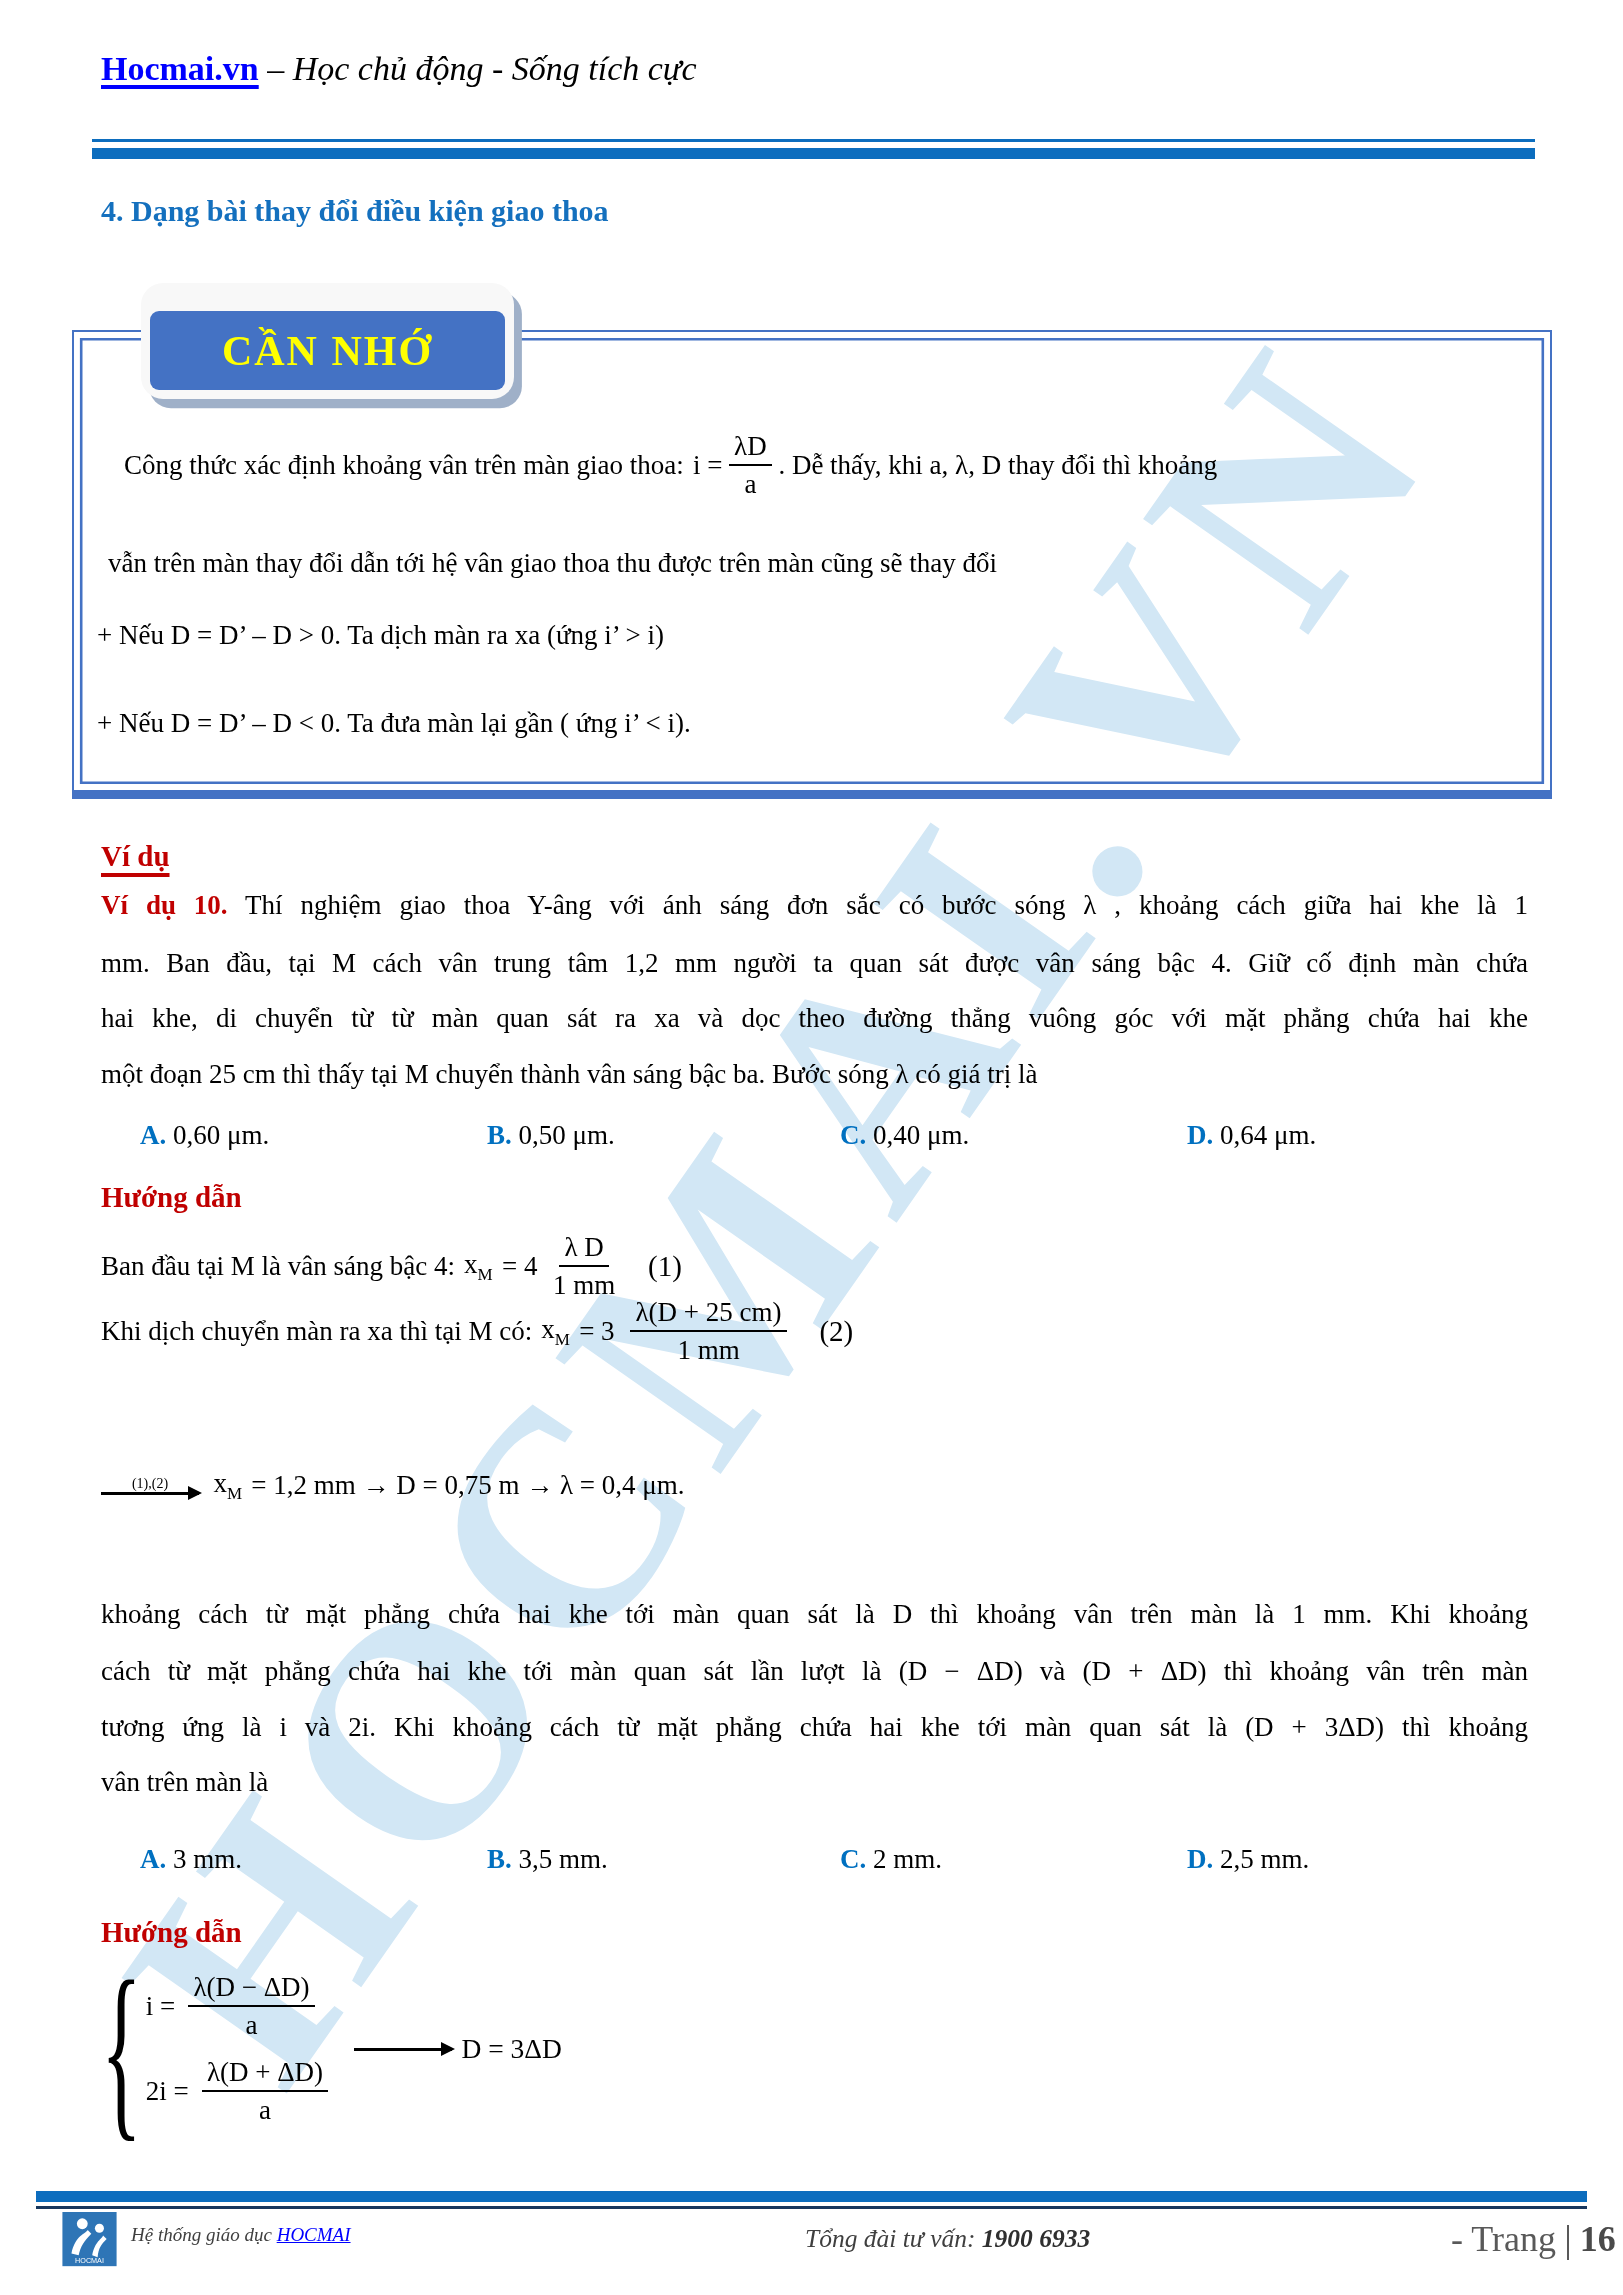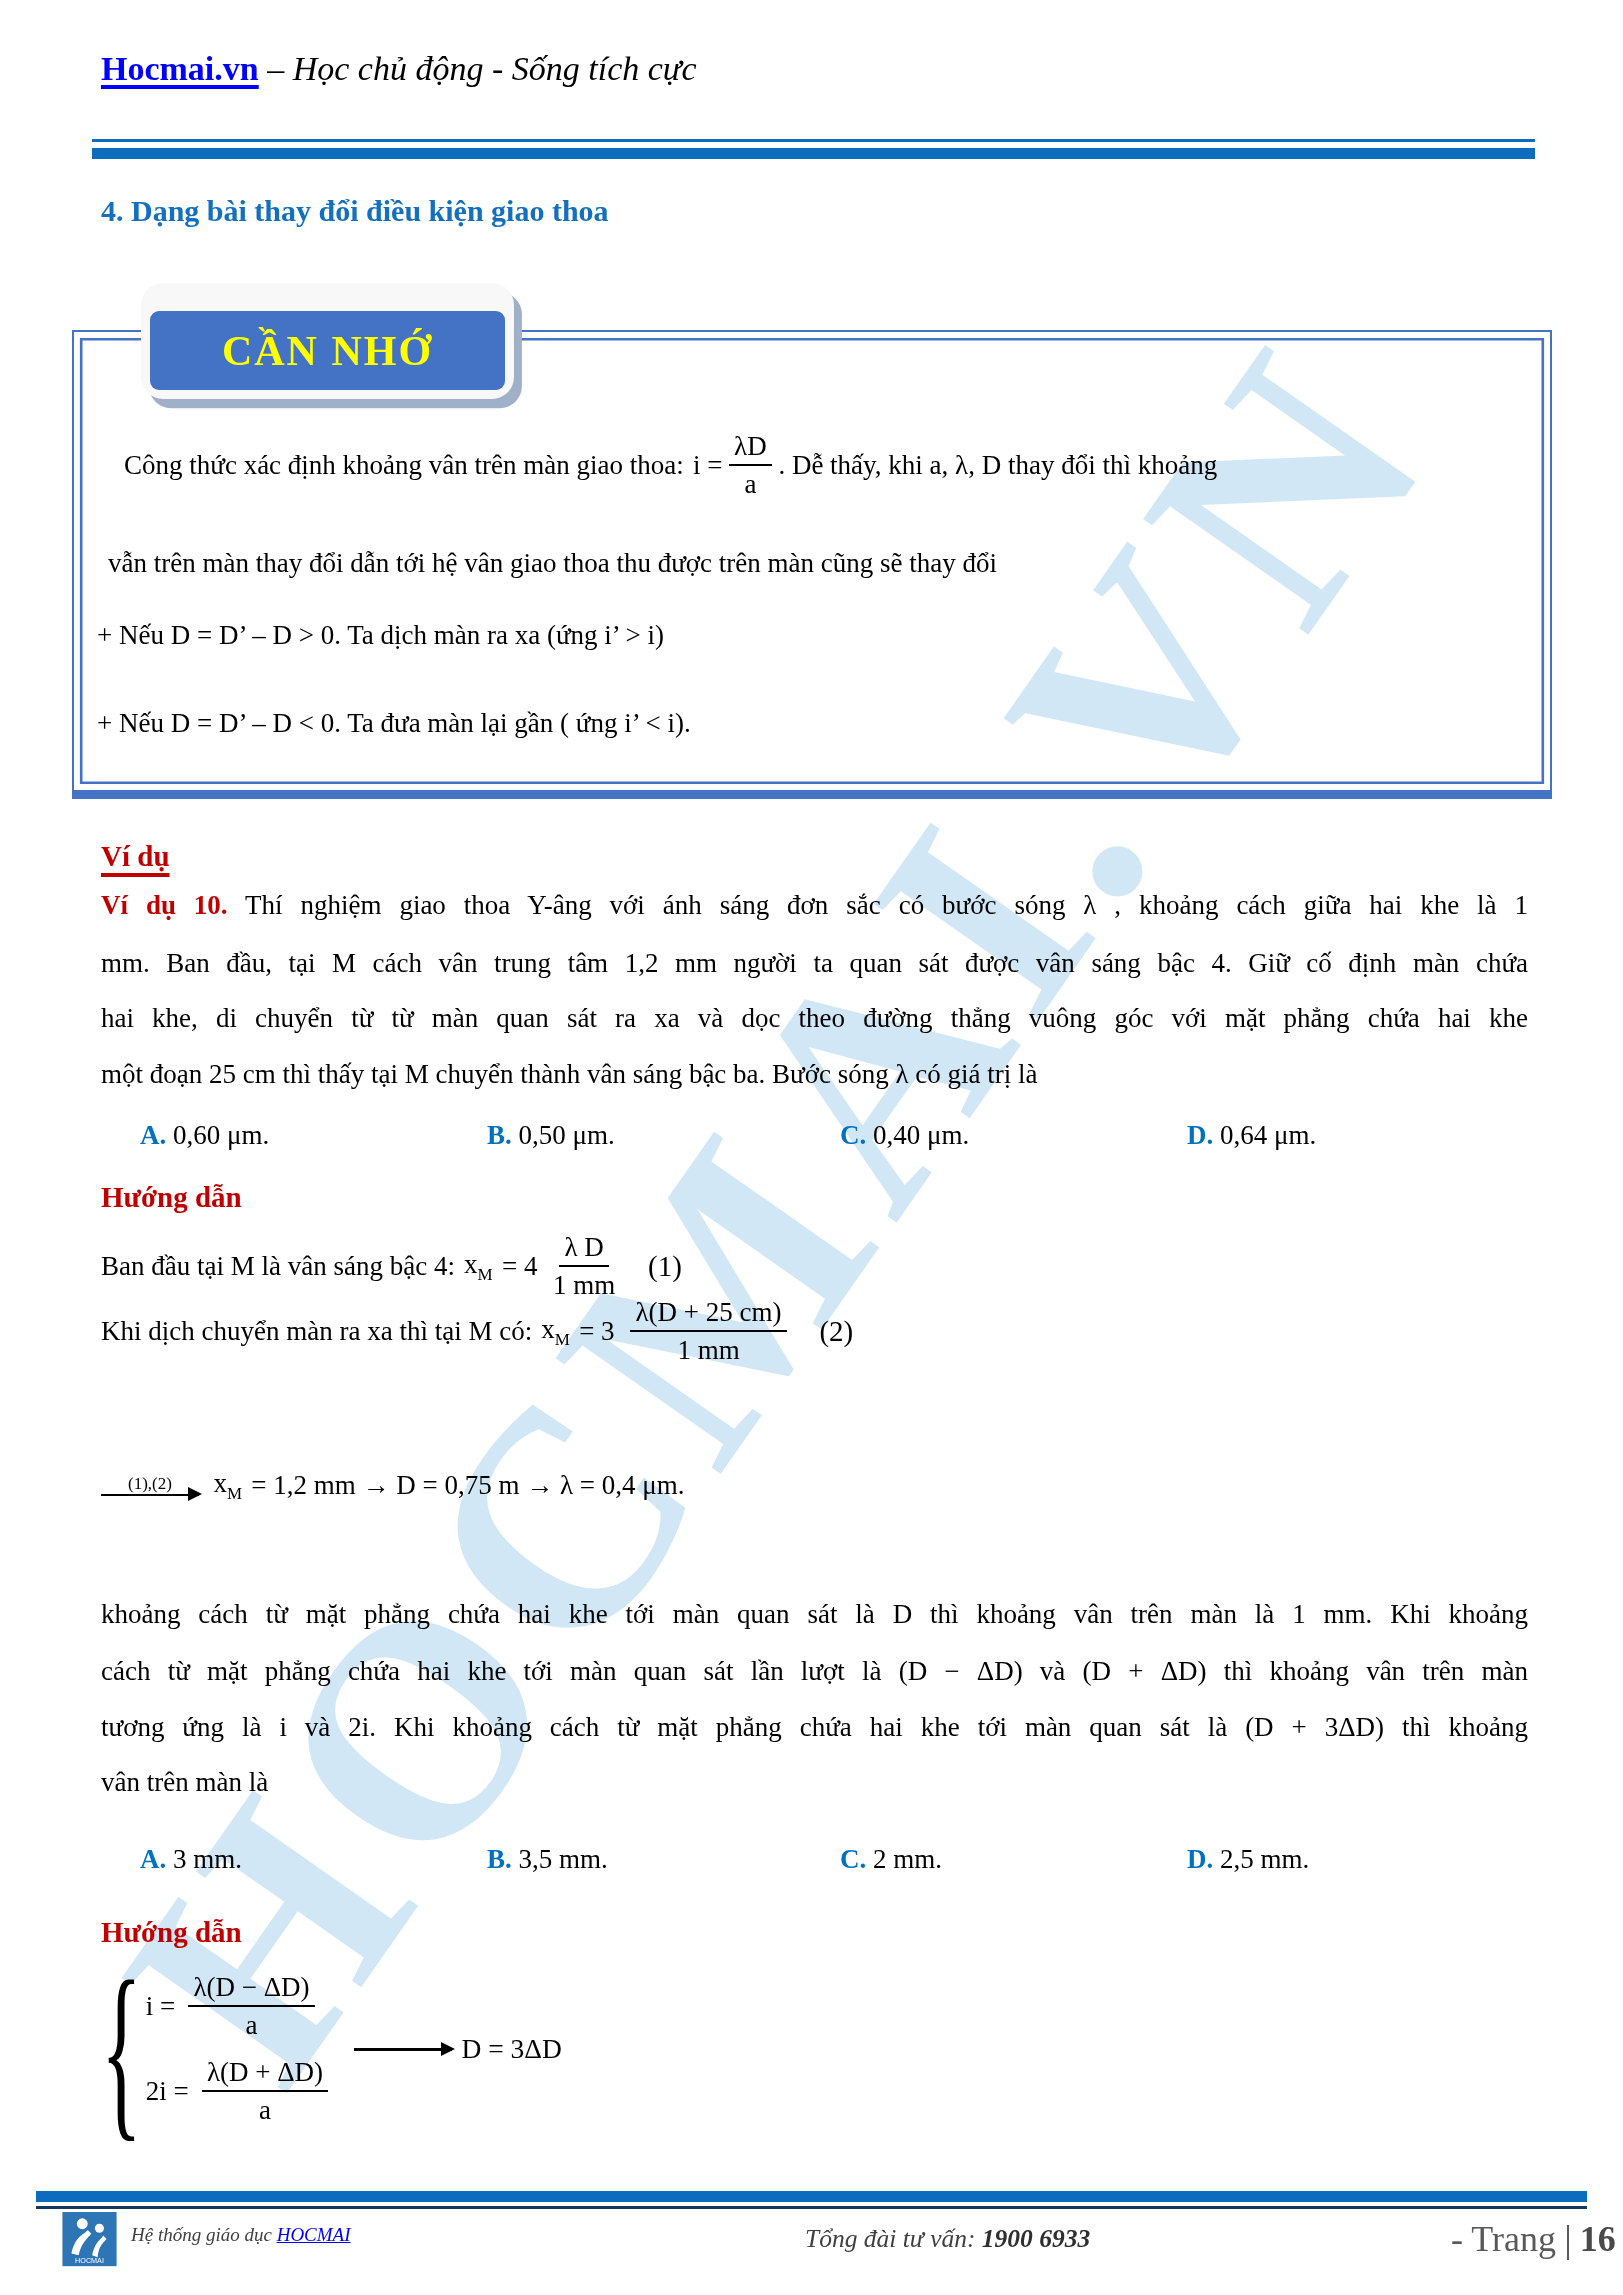--- a/index.html
+++ b/index.html
@@ -54,21 +54,21 @@
   .red-label{color:#c00000;font-weight:bold;}
   
   .choice-row{position:absolute;left:101px;width:1427px;height:39px;z-index:1;font-size:27px;}
   .choice{position:absolute;white-space:nowrap;}
   .letter{color:#0070c0;font-weight:bold;}
   
   .math-row{position:absolute;left:101px;font-size:27px;z-index:1;display:flex;align-items:center;gap:9.2px;white-space:nowrap;}
   sub.msub{font-size:17px;vertical-align:-6.5px;}
   .tag{font-size:29px;margin-left:17px;}
   .xarrow{display:inline-flex;flex-direction:column;align-items:center;margin-right:5.2px;}
-  .xarrow .lbl{font-size:17px;line-height:1;margin-bottom:1.3px;}
+  .xarrow .lbl{font-size:14px;line-height:1;margin-bottom:1.3px;}
   .shaft{position:relative;width:98px;height:2.6px;background:#000;}
   .shaft::after{content:"";position:absolute;right:-2.6px;top:-6.5px;width:0;height:0;
     border-left:14.4px solid #000;border-top:7.9px solid transparent;border-bottom:7.9px solid transparent;}
   
   .sysblock{position:absolute;left:101px;top:1973px;display:flex;align-items:center;z-index:1;font-size:27px;}
   .brace{display:inline-block;font-size:85px;font-weight:normal;transform:scaleY(2.3);transform-origin:center;margin-right:3.9px;line-height:1;}
   .eqcol{display:flex;flex-direction:column;gap:17px;}
   .eqrow{display:flex;align-items:center;gap:6.5px;}
   .sys-result{margin-left:3.9px;font-size:27.5px;}
   

